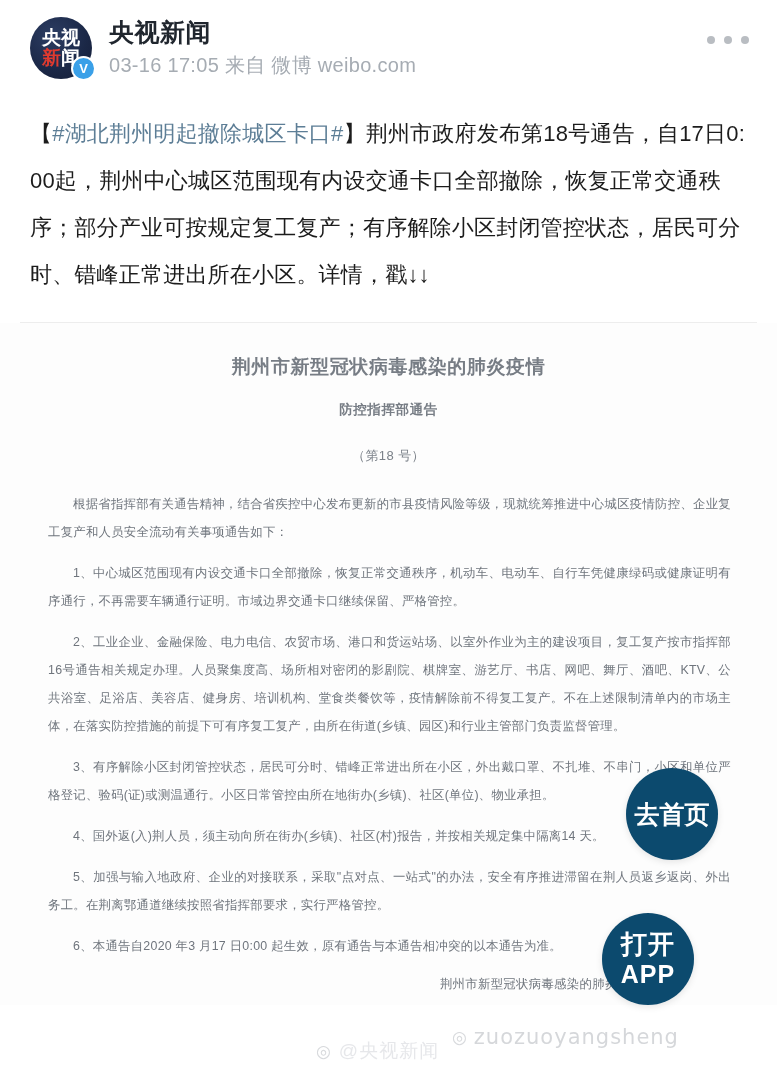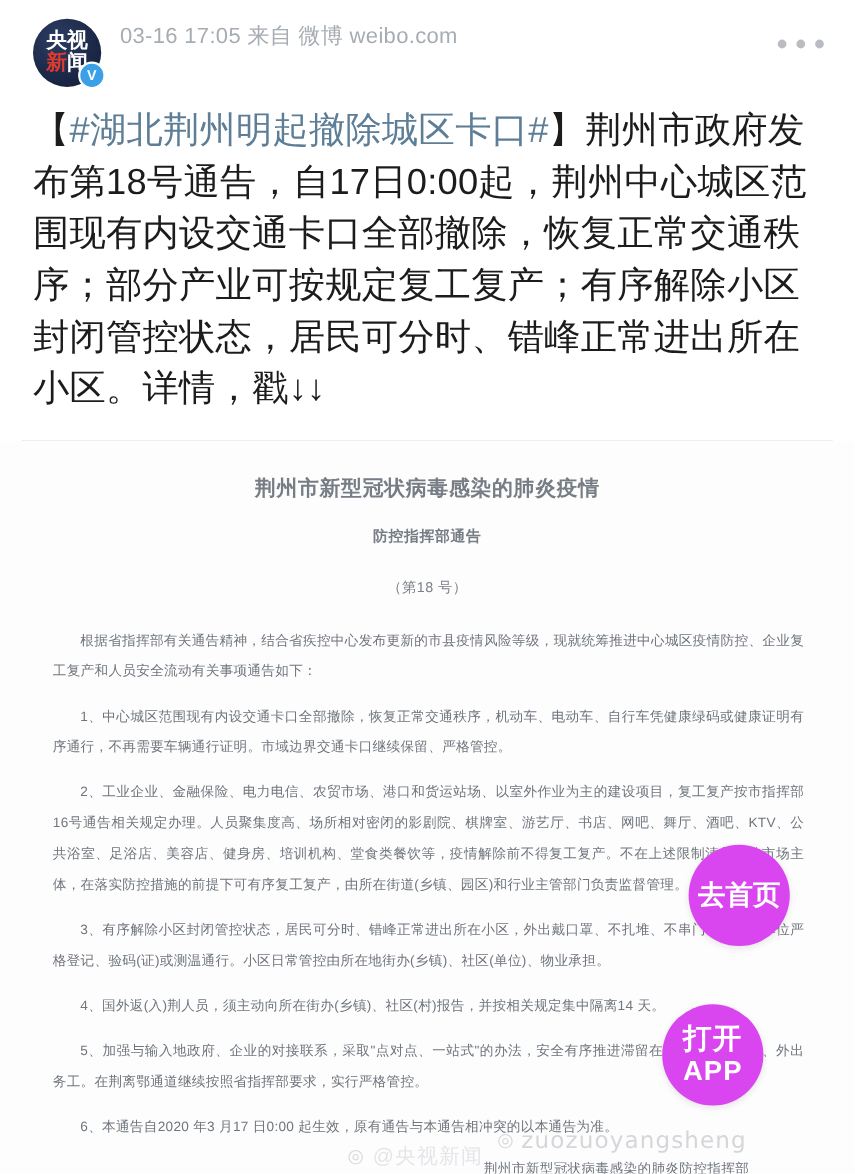--- a/index.html
+++ b/index.html
@@ -122,26 +122,27 @@
     display: block;
     width: 8px;
     height: 8px;
     border-radius: 50%;
     background: #b9bdc2;
   }
 
   
   .post-body {
     padding: 2px 28px 0 30px;
-    font-size: 33px;
+    font-size: 22px;
     line-height: 47px;
     color: #1c1c1c;
     letter-spacing: 0.2px;
     font-weight: 400;
     word-break: break-all;
+    margin-top: 16px;
   }
   .hashtag { color: #5d7e96; }
 
   .divider {
     margin: 24px 20px 0 20px;
     height: 1px;
     background: #ededed;
   }
 
   
@@ -236,21 +237,21 @@
     gap: 7px;
     pointer-events: none;
   }
 
   
   .float-btn {
     position: absolute;
     width: 92px;
     height: 92px;
     border-radius: 50%;
-    background: #d946ef;
+    background: #0c4a6e;
     color: #ffffff;
     display: flex;
     flex-direction: column;
     align-items: center;
     justify-content: center;
     font-weight: 700;
     line-height: 1.12;
     box-shadow: 0 2px 7px rgba(0,0,0,0.10);
     cursor: pointer;
     user-select: none;
@@ -277,20 +278,21 @@
 
     <div class="avatar-wrap">
       <div class="avatar">
         <div class="avatar-l1">央视</div>
         <div class="avatar-l2"><span class="c-red">新</span><span class="c-white">闻</span></div>
       </div>
       <div class="verified-badge">V</div>
     </div>
 
     <div class="header-text">
+      <div class="account-name">央视新闻</div>
       <div class="post-meta">03-16 17:05 来自 微博 weibo.com</div>
     </div>
 
     <div class="more-menu">
       <span></span>
       <span></span>
       <span></span>
     </div>
   </div>
 

